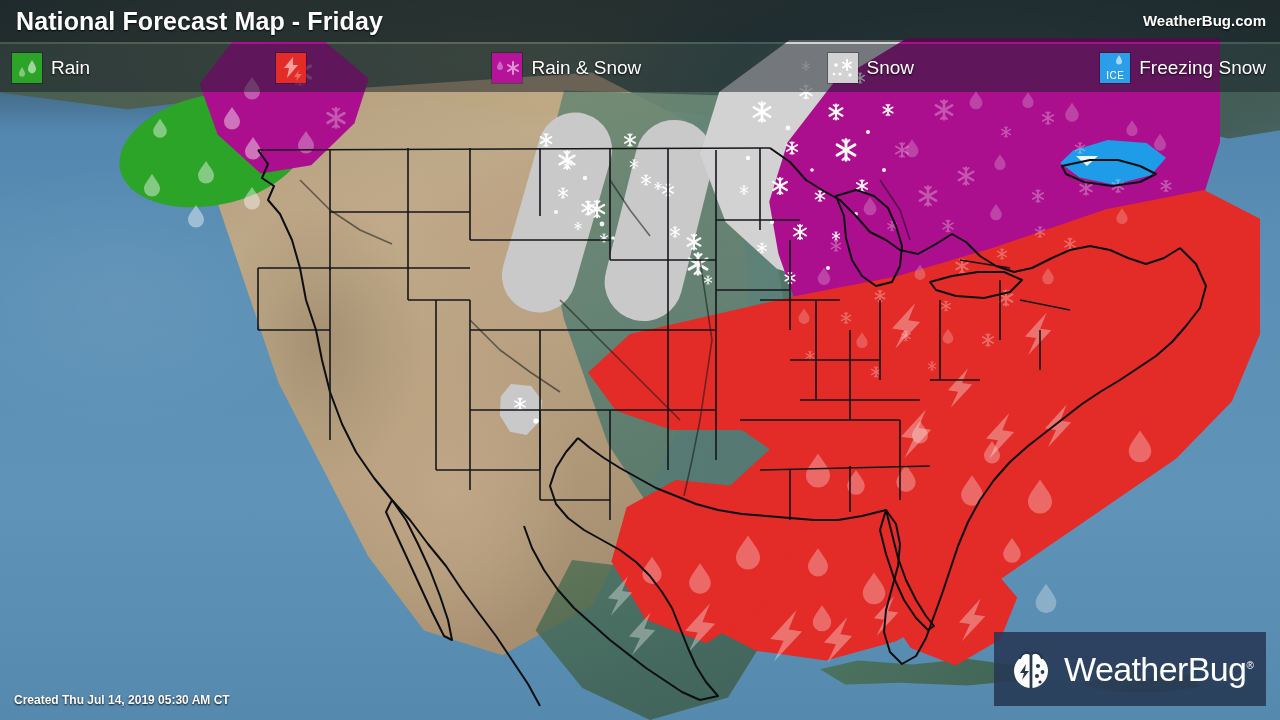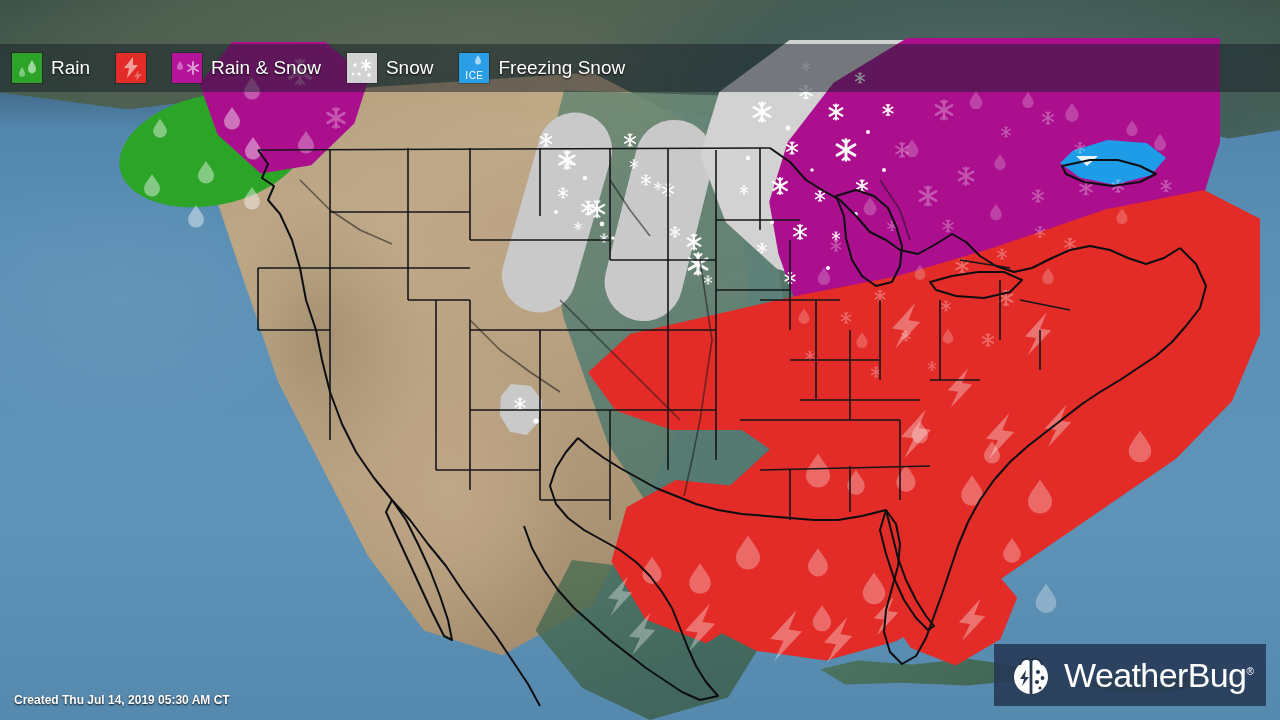--- a/index.html
+++ b/index.html
@@ -200,21 +200,21 @@
   }
   #brand-url{
     position:absolute;right:14px;top:12px;
     font-size:15px;font-weight:bold;color:#ffffff;
     text-shadow:0 1px 2px rgba(0,0,0,.9);
   }
 
   #legend-bar{
     position:absolute;left:0;top:44px;width:1280px;height:48px;
     background:rgba(22,30,38,.50);
-    display:flex;align-items:center;
+    display:flex;align-items:center;justify-content:space-between;
   }
   .legend-item{
     display:flex;align-items:center;
     margin-left:12px;margin-right:14px;
   }
   .legend-swatch{
     width:30px;height:30px;
     position:relative;overflow:hidden;
     flex:0 0 auto;
     box-shadow:0 0 0 1px rgba(0,0,0,.25);
@@ -237,21 +237,21 @@
   }
 
   
   #created-text{
     position:absolute;left:14px;bottom:13px;
     font-size:12px;font-weight:bold;color:#ffffff;
     text-shadow:0 1px 2px rgba(0,0,0,.9);
   }
   #wb-logo{
     position:absolute;right:14px;bottom:14px;
-    width:272px;height:62px;
+    width:272px;height:74px;
     background:rgba(38,56,84,.88);
     display:flex;align-items:center;
     padding-left:14px;box-sizing:border-box;
   }
   #wb-logo-text{
     margin-left:10px;
     font-size:34px;color:#ffffff;font-weight:normal;
     letter-spacing:-.6px;
   }
   #wb-reg{font-size:10px;vertical-align:super;}
@@ -580,20 +580,24 @@
     <g class="river">
       <path d="M700,260 L706,300 L712,340 L706,380 L700,420 L692,460 L684,496"></path>
       <path d="M560,300 L590,330 L620,360 L650,390 L680,420"></path>
       <path d="M470,320 L500,350 L530,372 L560,392"></path>
       <path d="M300,180 L330,210 L360,230 L392,244"></path>
       <path d="M880,180 L900,210 L910,240"></path>
       <path d="M610,180 L630,210 L650,236"></path>
     </g>
   </svg>
 
+  <div id="title-bar">
+    <div id="title-text">National Forecast Map - Friday</div>
+    <div id="brand-url">WeatherBug.com</div>
+  </div>
 
   <div id="legend-bar">
 
     <div class="legend-item">
       <span class="legend-swatch sw-rain">
         <svg width="30" height="30" viewBox="0 0 30 30">
           <path d="M20,7 C22.3,11 24,13.5 24,16 A4,4.4 0 0 1 16,16 C16,13.5 17.7,11 20,7 Z" fill="#ffffff" opacity=".55"></path>
           <path d="M10,14 C11.6,17 13,18.8 13,20.6 A3,3.2 0 0 1 7,20.6 C7,18.8 8.4,17 10,14 Z" fill="#ffffff" opacity=".4"></path>
         </svg>
       </span>

